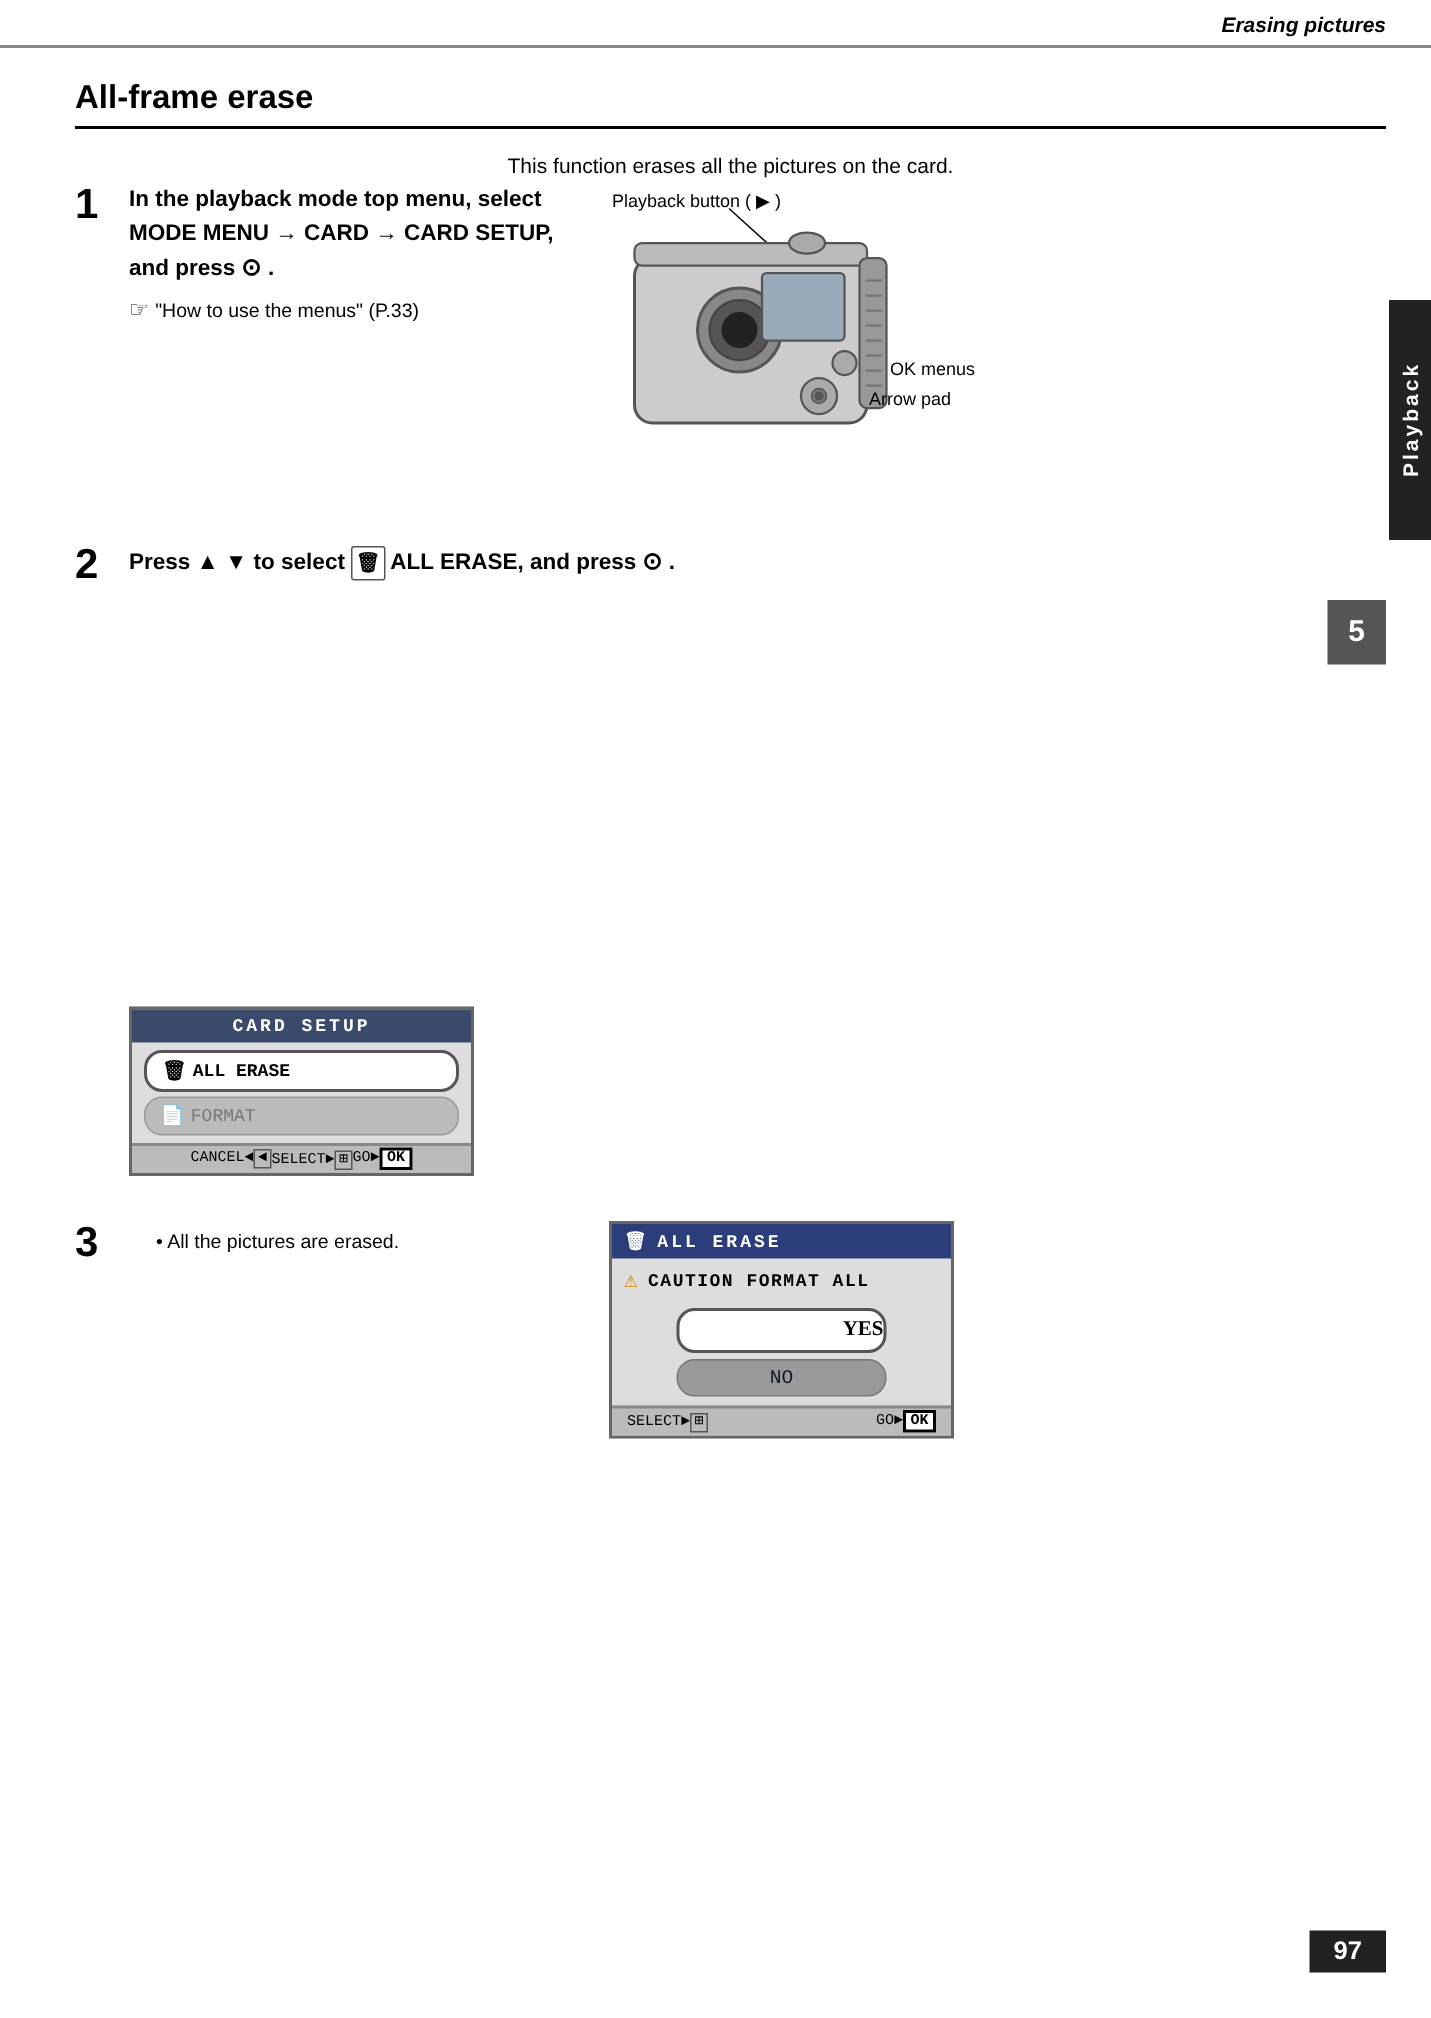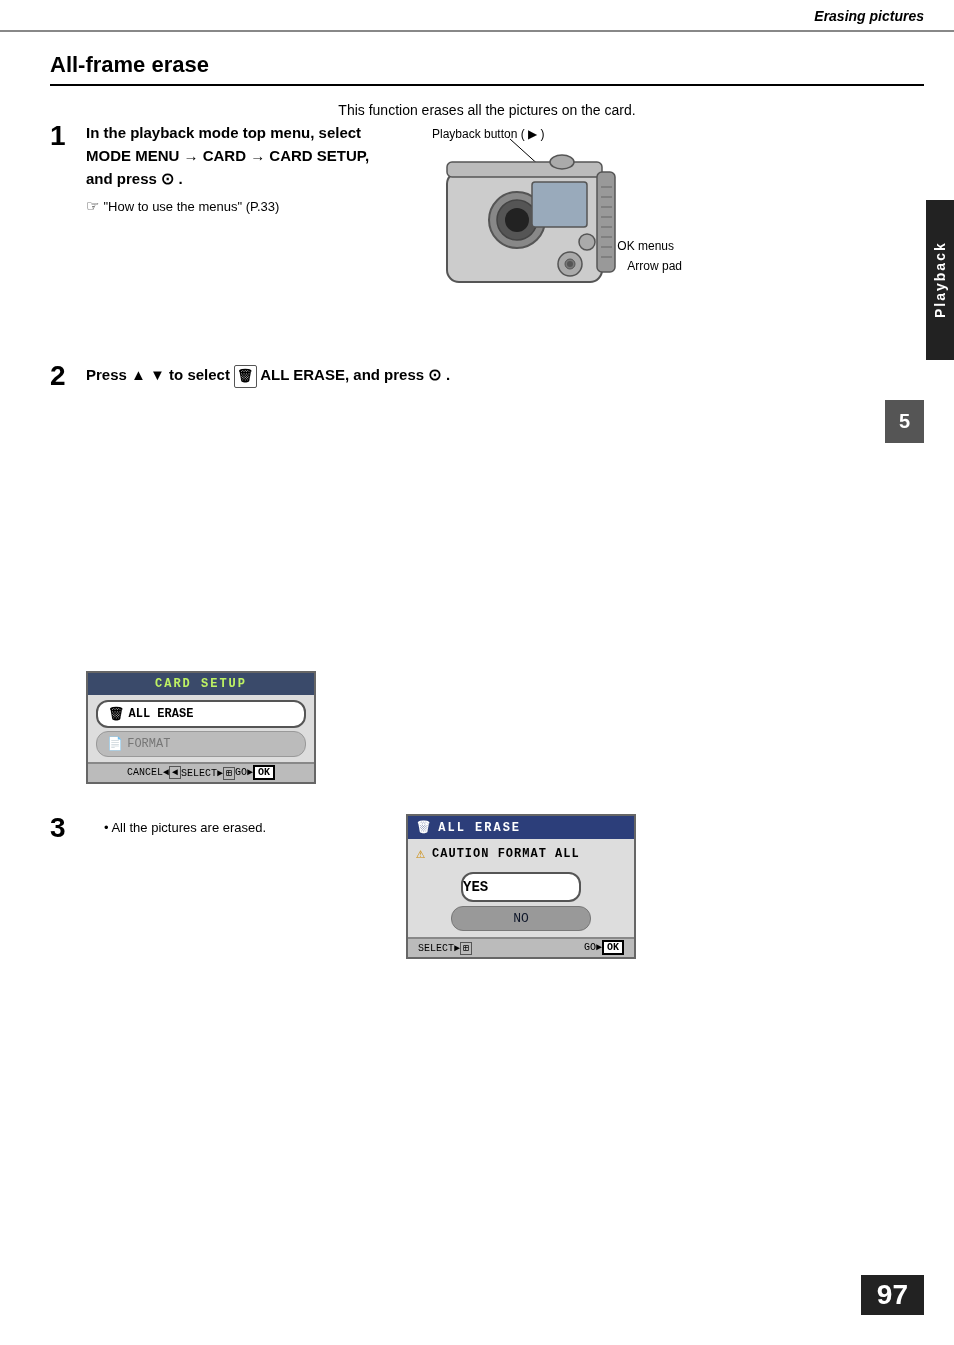--- a/index.html
+++ b/index.html
@@ -95,21 +95,21 @@
 
 <div class="main-content">
 
   <h1 class="section-heading">All-frame erase</h1>
 
   <p class="intro-text">This function erases all the pictures on the card.</p>
 
   <div class="step-block">
     <div class="step-num-col">1</div>
     <div class="step-content-col">
-      <div style="display:flex; flex-direction:row; align-items:flex-start; gap:36px;">
+      <div style="display:flex; flex-direction:row; align-items:flex-start; gap:12px;">
         <div style="flex:0 0 300px;">
           <p style="font-weight:bold; font-size:15px; line-height:1.5;">
             In the playback mode top menu, select MODE MENU → CARD → CARD SETUP, and press <span style="font-size:16px;">⊙</span> .
           </p>
           <p style="font-size:13px; margin-top:6px; display:flex; align-items:center; gap:4px;">
             <span style="font-size:15px;">☞</span>
             <span>"How to use the menus" (P.33)</span>
           </p>
         </div>
 
@@ -153,41 +153,41 @@
             <line x1="159" y1="55" x2="170" y2="55" stroke="#777" stroke-width="1.5"></line>
             <line x1="159" y1="65" x2="170" y2="65" stroke="#777" stroke-width="1.5"></line>
             <line x1="159" y1="75" x2="170" y2="75" stroke="#777" stroke-width="1.5"></line>
             <line x1="159" y1="85" x2="170" y2="85" stroke="#777" stroke-width="1.5"></line>
             <line x1="159" y1="95" x2="170" y2="95" stroke="#777" stroke-width="1.5"></line>
             <line x1="159" y1="105" x2="170" y2="105" stroke="#777" stroke-width="1.5"></line>
           </svg>
 
           <span style="font-size:12px; position:absolute; top:117px; right:8px; white-space:nowrap;">OK menus</span>
 
-          <span style="font-size:12px; position:absolute; top:137px; right:0; white-space:nowrap;">Arrow pad</span>
+          <span style="font-size:12px; position:absolute; top:137px; right:24px; white-space:nowrap;">Arrow pad</span>
         </div>
       </div>
     </div>
   </div>
 
   <div class="step-block" style="margin-top:10px;">
     <div class="step-num-col">2</div>
     <div class="step-content-col">
       <div style="display:flex; flex-direction:column; align-items:flex-start; gap:9px;">
         <div style="flex:0 0 300px;">
           <p style="font-weight:bold; font-size:15px; line-height:1.6;">
             Press ▲ ▼ to select 
             <span style="display:inline-block; border:1.5px solid #555; border-radius:2px; padding:0 2px; font-size:13px;">🗑</span>
             ALL ERASE, and press <span style="font-size:16px;">⊙</span> .
           </p>
         </div>
 
         <div style="flex-shrink:0; width:240px;">
           <div style="border:2px solid #666; background:#ddd; width:230px;">
-            <div style="background:#3a4a6a; color:#bef264; text-align:center; padding:4px 22px; font-size:12px; letter-spacing:2px; font-weight:bold; font-family:'Courier New',monospace;">CARD SETUP</div>
+            <div style="background:#3a4a6a; color:#ffffff; text-align:center; padding:4px 22px; font-size:12px; letter-spacing:2px; font-weight:bold; font-family:'Courier New',monospace;">CARD SETUP</div>
 
             <div style="margin:5px 8px 3px 8px; padding:4px 10px; background:#fff; border:2px solid #555; border-radius:12px; font-size:12px; font-family:'Courier New',monospace; display:flex; align-items:center; gap:4px; font-weight:bold;">
               <span style="font-size:13px;">🗑</span>
               <span>ALL ERASE</span>
             </div>
 
             <div style="margin:3px 8px 5px 8px; padding:4px 10px; background:#bbb; border:1px solid #999; border-radius:12px; font-size:12px; font-family:'Courier New',monospace; display:flex; align-items:center; gap:4px; color:#777;">
               <span style="font-size:13px;">📄</span>
               <span>FORMAT</span>
             </div>
@@ -219,21 +219,21 @@
             <div style="background:#2c3e7a; color:#fff; padding:4px 8px; font-size:12px; letter-spacing:2px; font-weight:bold; font-family:'Courier New',monospace; display:flex; align-items:center; gap:5px;">
               <span>🗑</span>
               <span>ALL ERASE</span>
             </div>
 
             <div style="display:flex; align-items:center; gap:6px; padding:5px 8px; font-size:12px; font-family:'Courier New',monospace; font-weight:bold; letter-spacing:1px;">
               <span style="color:#c80; font-size:15px;">⚠</span>
               <span>CAUTION  FORMAT ALL</span>
             </div>
 
-            <div style="margin:4px auto; padding:5px 0; background:#fff; border:2px solid #555; border-radius:12px; font-size:14px; font-family:Liberation Mono, monospace; text-align:left; width:120px; font-weight:bold; display:block;">YES</div>
+            <div style="margin:4px auto; padding:5px 0; background:#fff; border:2px solid #555; border-radius:12px; font-size:14px; font-family:Liberation Serif, serif; text-align:right; width:140px; font-weight:bold; display:block;">YES</div>
 
             <div style="margin:4px auto 6px auto; padding:4px 0; background:#999; border:1px solid #777; border-radius:12px; font-size:13px; font-family:'Courier New',monospace; text-align:center; width:140px; color:#0f172a; display:block;">NO</div>
 
             <div style="background:#bbb; border-top:2px solid #888; padding:3px 10px; font-size:10px; font-family:'Courier New',monospace; display:flex; justify-content:space-between;">
               <span>SELECT►<span style="border:1px solid #555;padding:0 2px;">⊞</span></span>
               <span>GO►<span style="border:2px solid #000; padding:0 3px; font-weight:bold; background:#fff;">OK</span></span>
             </div>
           </div>
         </div>
       </div>
@@ -244,16 +244,16 @@
 
 <div class="right-tab">
   <span>Playback</span>
 </div>
 
 <div style="position:absolute; right:30px; top:400px; background:#555; color:#fff; font-size:20px; font-weight:bold; padding:10px 14px; font-family:Arial;">
   <span>5</span>
 </div>
 
 <div style="position:absolute; bottom:30px; right:30px; display:flex; align-items:center;">
-  <div style="background:#222; color:#fff; font-size:28px; font-weight:bold; padding:4px 16px; font-family:Arial;">
+  <div style="background:#222; color:#fff; font-size:17px; font-weight:bold; padding:4px 16px; font-family:Arial;">
     <span>97</span>
   </div>
 </div>
 
 </body></html>

